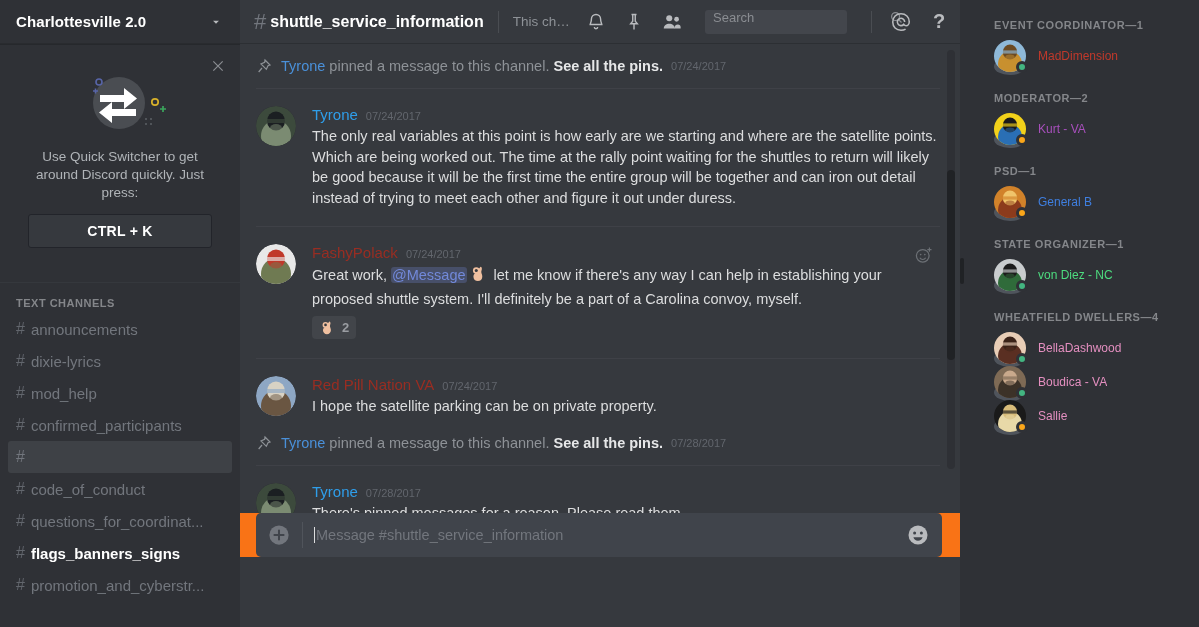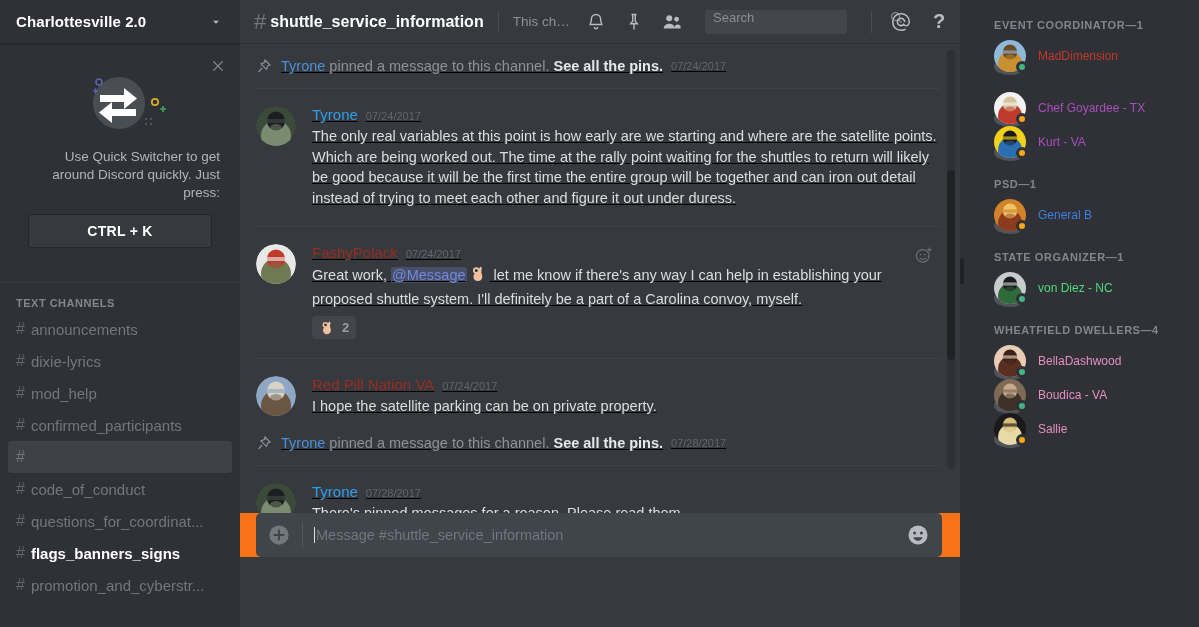--- a/index.html
+++ b/index.html
@@ -17,21 +17,21 @@
   .guild-header {
     height: 44px; flex: 0 0 44px; background: #2f3136;
     display: flex; align-items: center; justify-content: space-between;
     padding: 0 16px 0 16px;
     box-shadow: 0 1px 0 rgba(0,0,0,.18);
     border-bottom: 1px solid #292b2f;
   }
   .guild-name { color: #fff; font-size: 15px; font-weight: bold; letter-spacing: .1px; white-space: nowrap; overflow: hidden; }
   .chev { width: 16px; height: 16px; color: #b9bbbe; display:flex; align-items:center; justify-content:center; }
 
-  .qs-promo { position: relative; padding: 18px 14px 20px; text-align: right; }
+  .qs-promo { position: relative; padding: 18px 14px 20px; text-align: center; }
   .qs-close { position: absolute; top: 14px; right: 14px; width: 16px; height: 16px; color: #8a8d92; cursor: pointer; }
   .qs-art { height: 82px; display: flex; align-items: center; justify-content: center; position: relative; }
   .qs-text { color: #b0b4b8; font-size: 13.5px; line-height: 18px; margin-top: 4px; padding: 0 6px; }
   .qs-key {
     margin: 12px 14px 0; height: 34px; border: 1px solid #22242a; border-radius: 3px;
     background: #36393e; color: #fff; font-size: 14px; font-weight: bold;
     display: flex; align-items: center; justify-content: center; letter-spacing: .3px; cursor: pointer;
   }
   .sb-divider { height: 1px; background: #35383d; margin: 14px 0 0 0; }
 
@@ -59,21 +59,21 @@
   .tb-icons { display: flex; align-items: center; gap: 16px; margin-left: 10px; flex: 0 0 auto; }
   .tb-ico { color: #b9bbbe; width: 22px; height: 22px; display: flex; align-items: center; justify-content: center; cursor: pointer; }
   .search-box {
     width: 142px; height: 24px; background: #43464c; border-radius: 3px; display: flex;
     align-items: center; padding: 0 6px 9px 8px; margin-left: 6px; cursor: text;
   }
   .search-box input { flex: 1; background: transparent; border: 0; outline: 0; color: #dcddde; font-size: 13px; font-family: inherit; }
   .search-box input::placeholder { color: #8a8d92; }
 
   .msg-area { flex: 1 1 auto; position: relative; overflow: hidden; background: #36393e; }
-  .msg-scroll { padding: 0 0 0 0; height: 100%; text-decoration: underline; }
+  .msg-scroll { padding: 0 0 0 0; height: 100%; }
   .msg-scrollbar { position: absolute; right: 5px; top: 6px; bottom: 44px; width: 8px; background: #2e3035; border-radius: 4px; }
   .msg-thumb { position: absolute; left: 0; top: 0; width: 8px; height: 200px; background: #202225; border-radius: 4px; }
 
   .sys-msg { display: flex; align-items: center; padding: 14px 20px 14px 16px; font-size: 14.5px; color: #8e9297; }
   .pin-ico { color: #8e9297; margin-right: 9px; width: 16px; height: 16px; flex: 0 0 16px; display:flex; }
   .sys-msg .uname { color: #4a90d9; margin-right: 0; }
   .sys-msg .strong { color: #e6e7e8; font-weight: bold; }
   .sys-msg .ts { color: #62666d; font-size: 11px; margin-left: 8px; }
 
   .hr { height: 1px; background: #3f4147; margin: 0 20px 0 16px; }
@@ -451,37 +451,21 @@
                     <ellipse cx="20" cy="30" rx="15" ry="16" fill="#c8902f"></ellipse>
                     <ellipse cx="20" cy="15" rx="9" ry="9.5" fill="#6b4a22"></ellipse>
                     <rect x="9" y="13" width="22" height="4" fill="#8fb9d8" opacity=".65"></rect>
                     <ellipse cx="20" cy="22" rx="6" ry="4" fill="#c8902f" opacity=".5"></ellipse>
                   </g>
                 </svg></span><span class="status online"></span></span>
             <span class="mem-name" style="color:#c0392b">MadDimension</span>
           </div>
         </div>
         <div class="mem-group">
-          <div class="mem-row">
-            <span class="mem-av-wrap"><span class="mem-av"><svg width="32" height="32" viewBox="0 0 40 40">
-                  <defs>
-                    <clipPath id="c_chef-avatar_32">
-                      <circle cx="20" cy="20" r="20"></circle>
-                    </clipPath>
-                  </defs>
-                  <g clip-path="url(#c_chef-avatar_32)">
-                    <rect width="40" height="40" fill="#f2f2f2"></rect>
-                    <ellipse cx="20" cy="30" rx="15" ry="16" fill="#c0392b"></ellipse>
-                    <ellipse cx="20" cy="15" rx="9" ry="9.5" fill="#d6c39a"></ellipse>
-                    <rect x="9" y="13" width="22" height="4" fill="#f2f2f2" opacity=".65"></rect>
-                    <ellipse cx="20" cy="22" rx="6" ry="4" fill="#c0392b" opacity=".5"></ellipse>
-                  </g>
-                </svg></span><span class="status idle"></span></span>
-            <span class="mem-name" style="color:#a74fbb">Chef Goyardee - TX</span>
-          </div>
+          <div class="mem-group-label">MODERATOR—2</div>
           <div class="mem-row">
             <span class="mem-av-wrap"><span class="mem-av"><svg width="32" height="32" viewBox="0 0 40 40">
                   <defs>
                     <clipPath id="c_kurt-avatar_32">
                       <circle cx="20" cy="20" r="20"></circle>
                     </clipPath>
                   </defs>
                   <g clip-path="url(#c_kurt-avatar_32)">
                     <rect width="40" height="40" fill="#f2d11a"></rect>
                     <ellipse cx="20" cy="30" rx="15" ry="16" fill="#2a6fb5"></ellipse>

